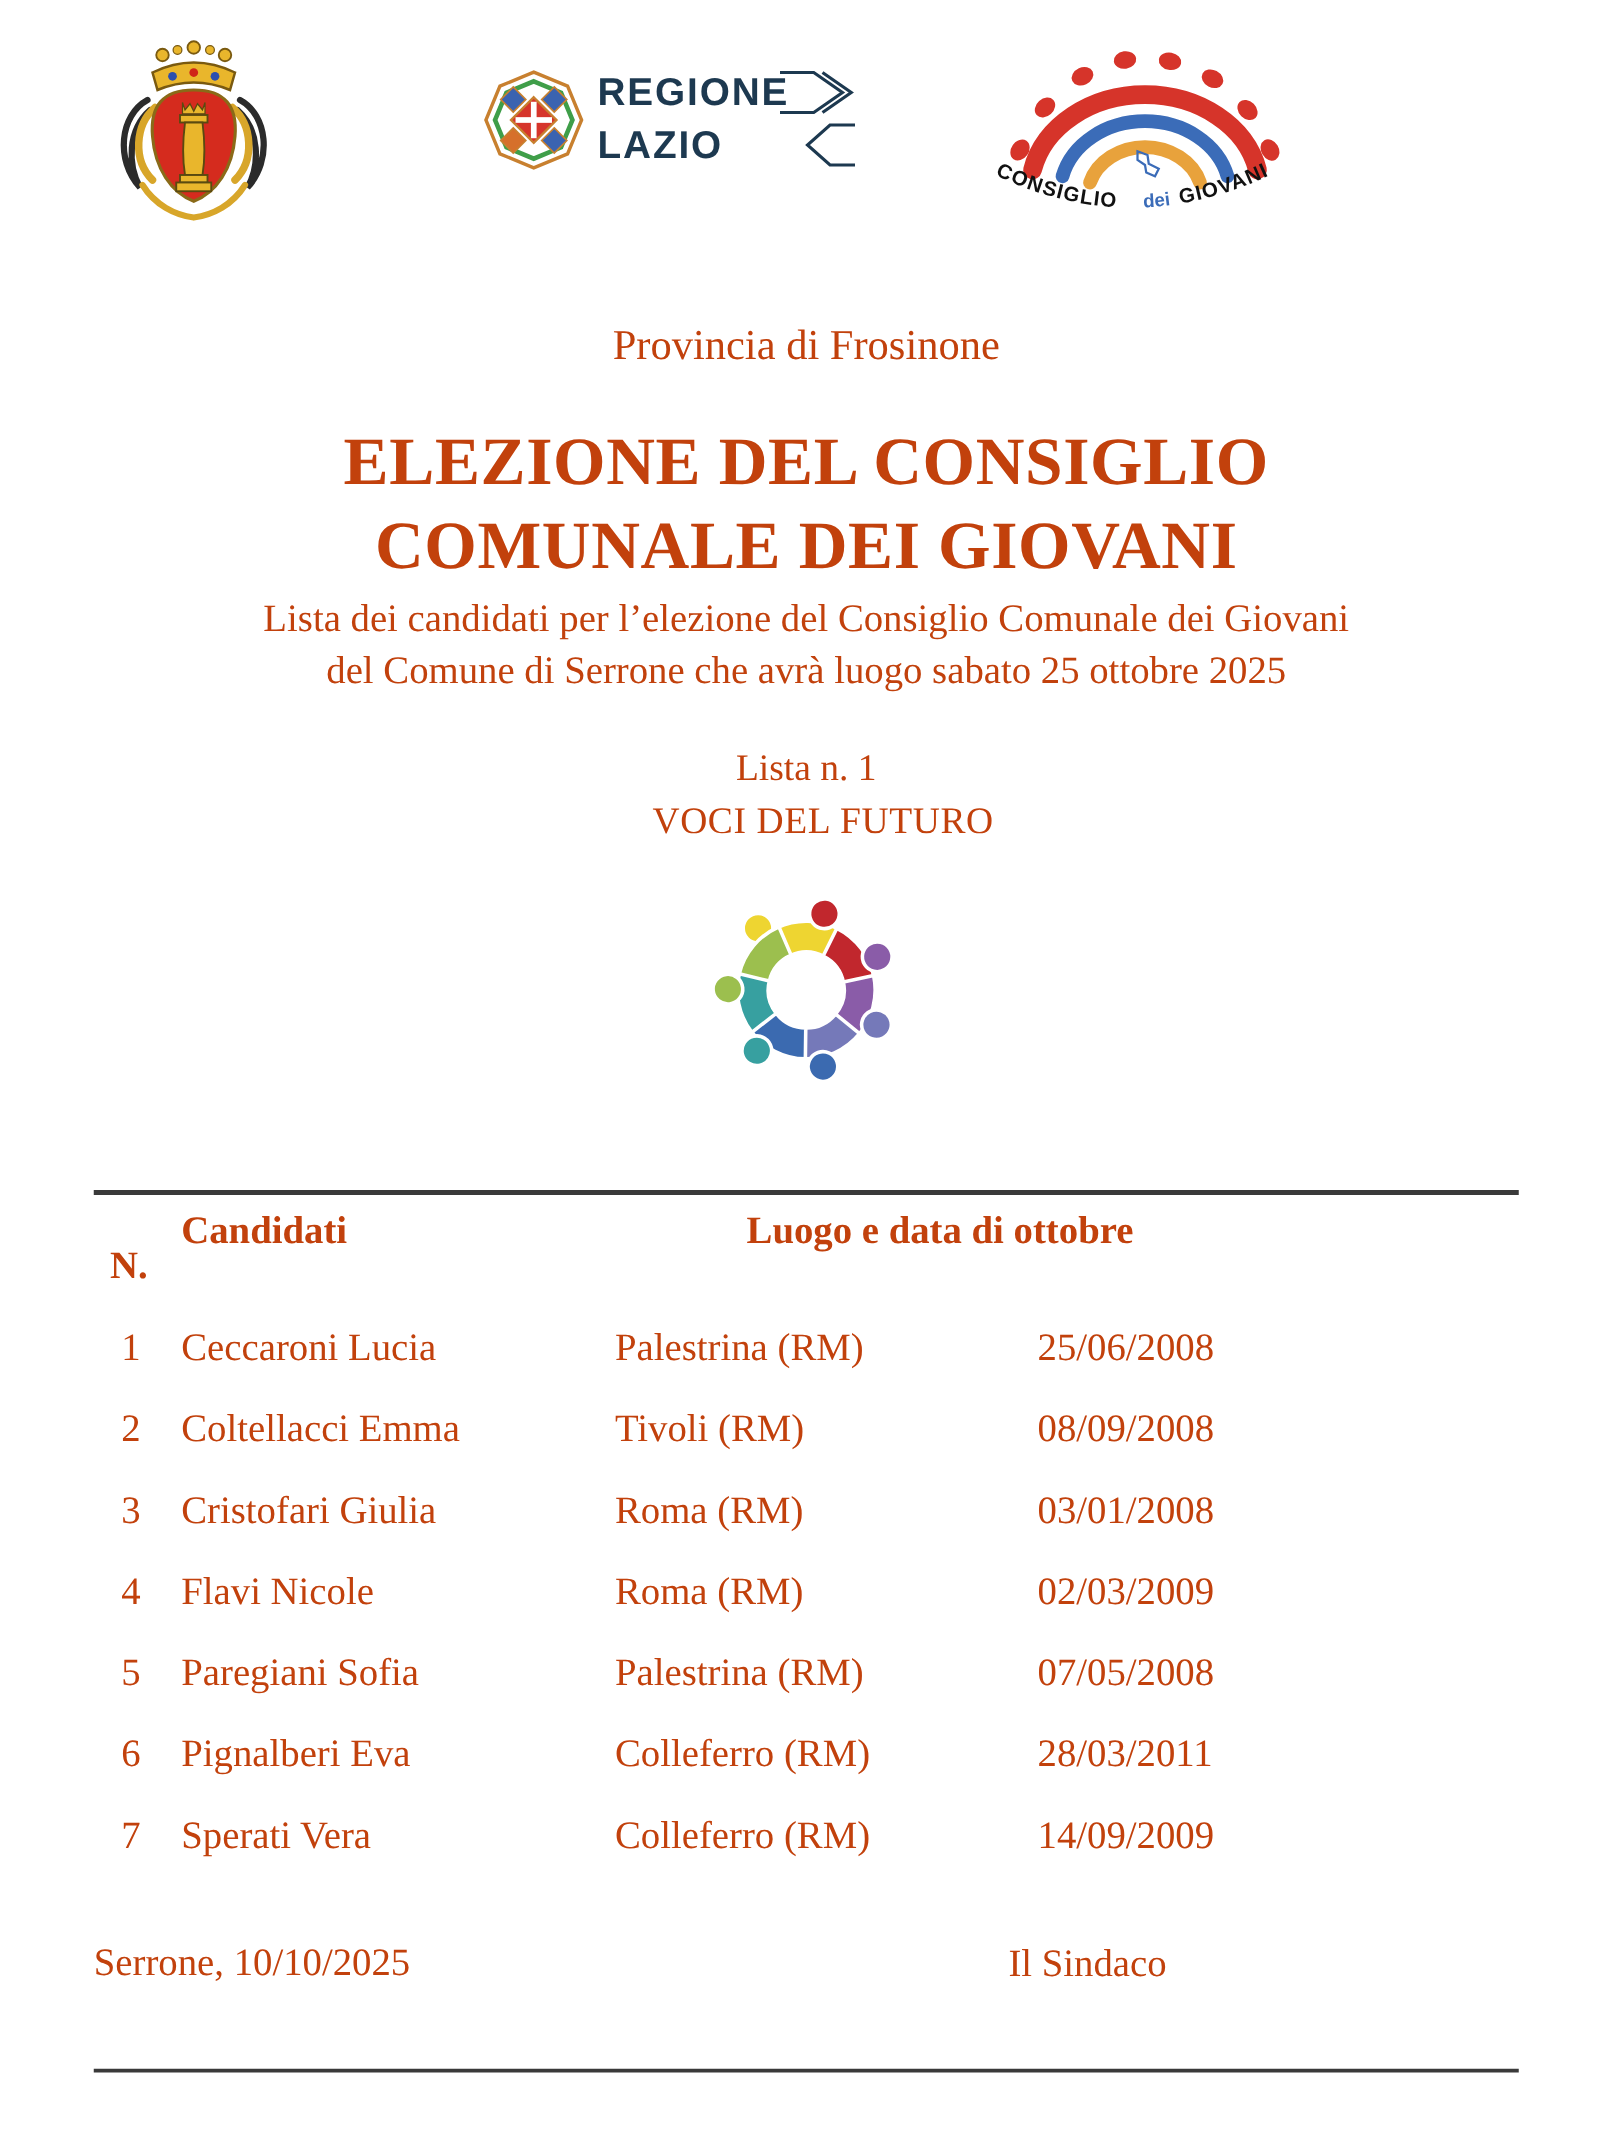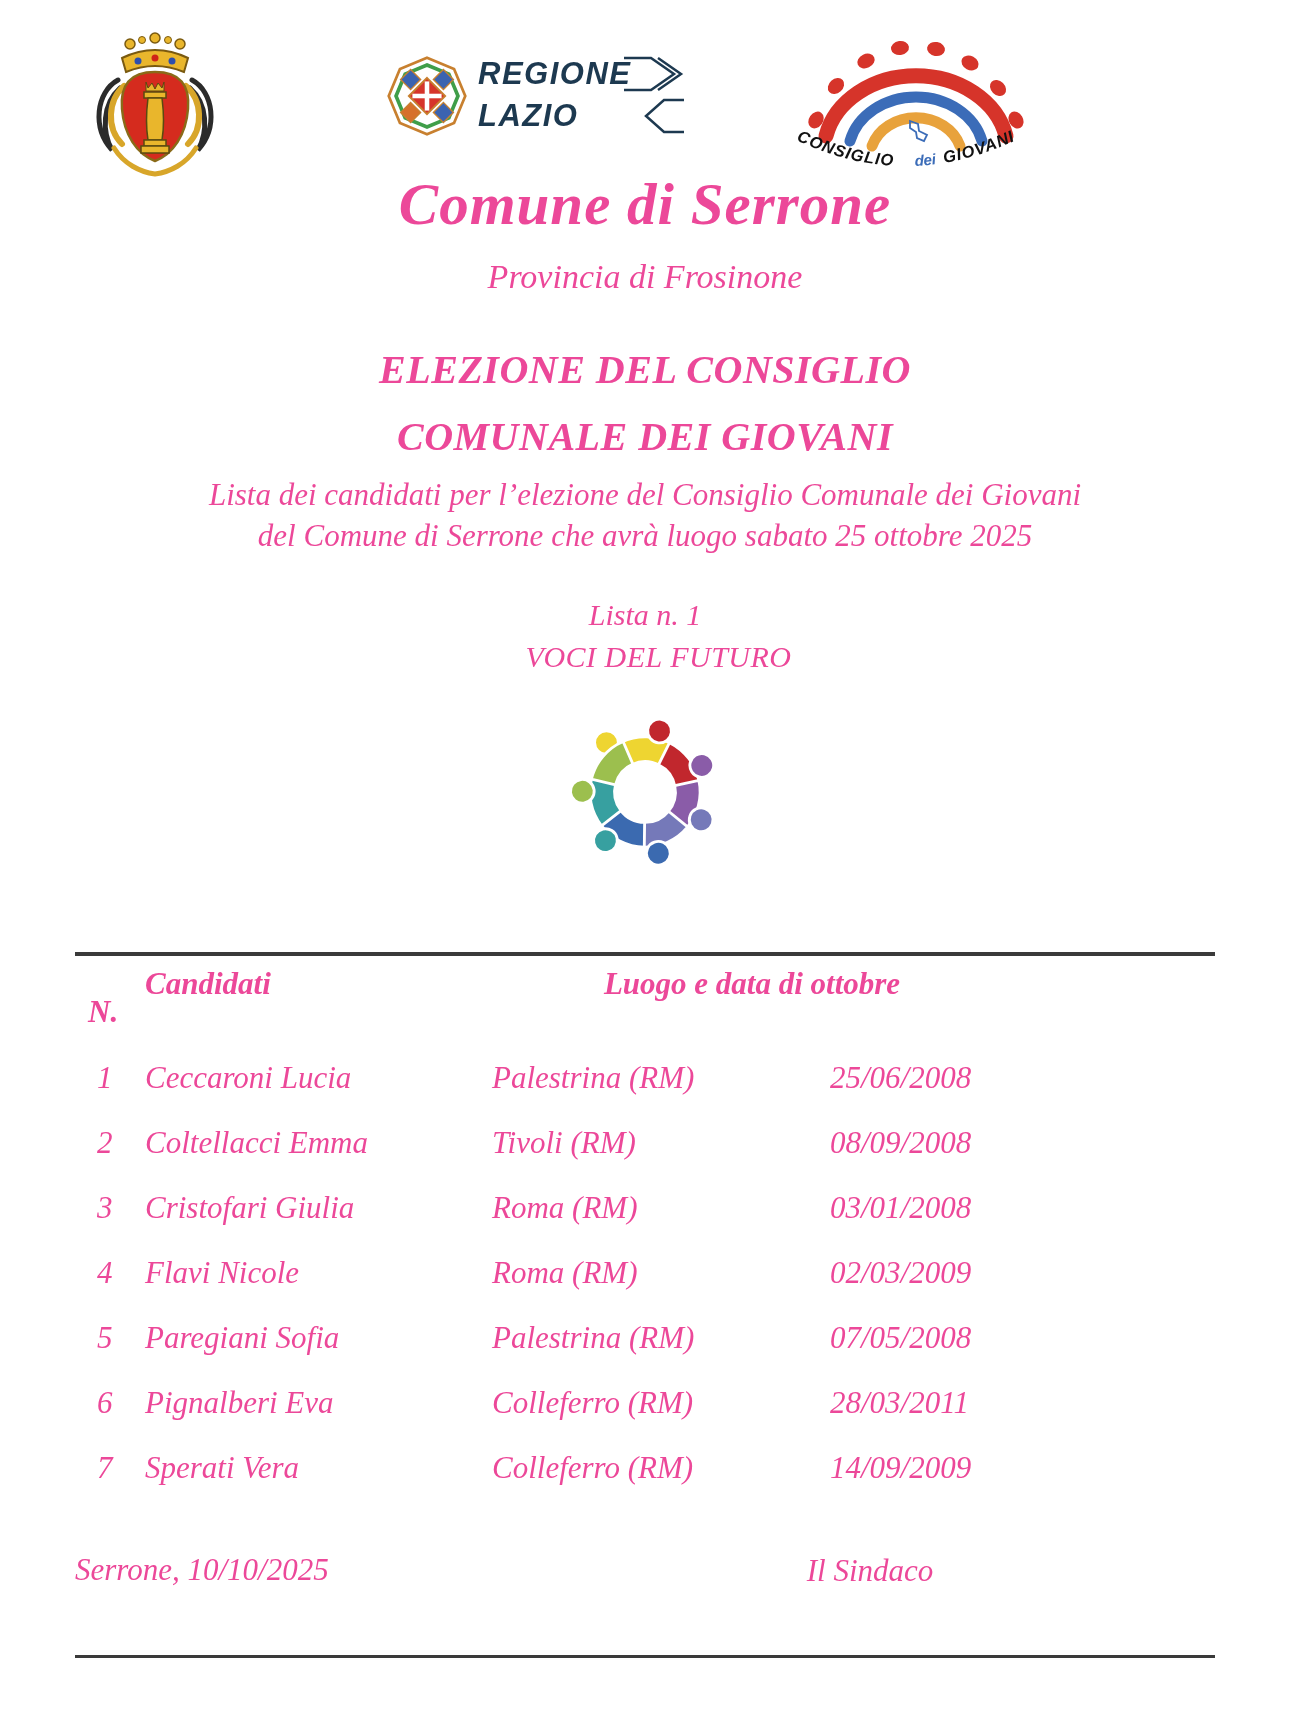--- a/index.html
+++ b/index.html
@@ -1,36 +1,35 @@
 <!DOCTYPE html>
 <html><head>
 <meta charset="utf-8">
 <style>
   html,body{margin:0;padding:0;background:#ffffff;}
   #page{
     position:relative;
     width:1290px;height:1711px;
     background:#ffffff;
     font-family:"Liberation Serif","DejaVu Serif",serif;
-    color:#ec4899;
+    color:#c2410c;
     overflow:hidden;
-    font-style:italic;
   }
   .abs{position:absolute;}
   .center{left:0;right:0;text-align:center;}
 
   
   #stemma{left:88px;top:28px;width:134px;height:152px;}
   #lazio-logo{left:386px;top:48px;width:300px;height:96px;display:flex;align-items:center;gap:10px;}
   #giovani-logo{left:788px;top:28px;width:250px;height:146px;}
 
   
   #municipality{top:170px;font-size:59px;font-weight:bold;letter-spacing:1px;}
   #province{top:246px;font-size:34px;margin-top:12px;}
-  #main-title{top:336px;font-size:40px;font-weight:bold;line-height:67px;letter-spacing:0.5px;}
+  #main-title{top:336px;font-size:54px;font-weight:bold;line-height:67px;letter-spacing:0.5px;}
   #subtitle{top:474px;font-size:31px;line-height:41px;}
   #list-number{top:598px;font-size:30px;}
   #list-name{top:640px;font-size:30px;letter-spacing:0.5px;padding-left:27px;}
   #list-logo{left:550px;top:696px;width:190px;height:192px;}
 
   
   .rule{left:75px;width:1140px;border-top:4px solid #3a3a3a;height:0;}
   #rule-top{top:952px;}
   #rule-bottom{top:1655px;border-top-width:3px;}
 
@@ -132,21 +131,20 @@
       </text>
       <text font-family="Liberation Sans, sans-serif" font-size="15" font-weight="bold">
         <textPath href="#giovani-text-path" startOffset="50%" fill="#3b6cb8">dei</textPath>
       </text>
       <text font-family="Liberation Sans, sans-serif" font-size="16.5" font-weight="bold" letter-spacing="1">
         <textPath href="#giovani-text-path" startOffset="62%" fill="#111111">GIOVANI</textPath>
       </text>
     </svg>
   </div>
 
-  <div class="abs center" id="municipality">Comune di Serrone</div>
   <div class="abs center" id="province">Provincia di Frosinone</div>
 
   <div class="abs center" id="main-title">
     <div>ELEZIONE DEL CONSIGLIO</div>
     <div>COMUNALE DEI GIOVANI</div>
   </div>
 
   <div class="abs center" id="subtitle">
     <div>Lista dei candidati per l’elezione del Consiglio Comunale dei Giovani</div>
     <div>del Comune di Serrone che avrà luogo sabato 25 ottobre 2025</div>

